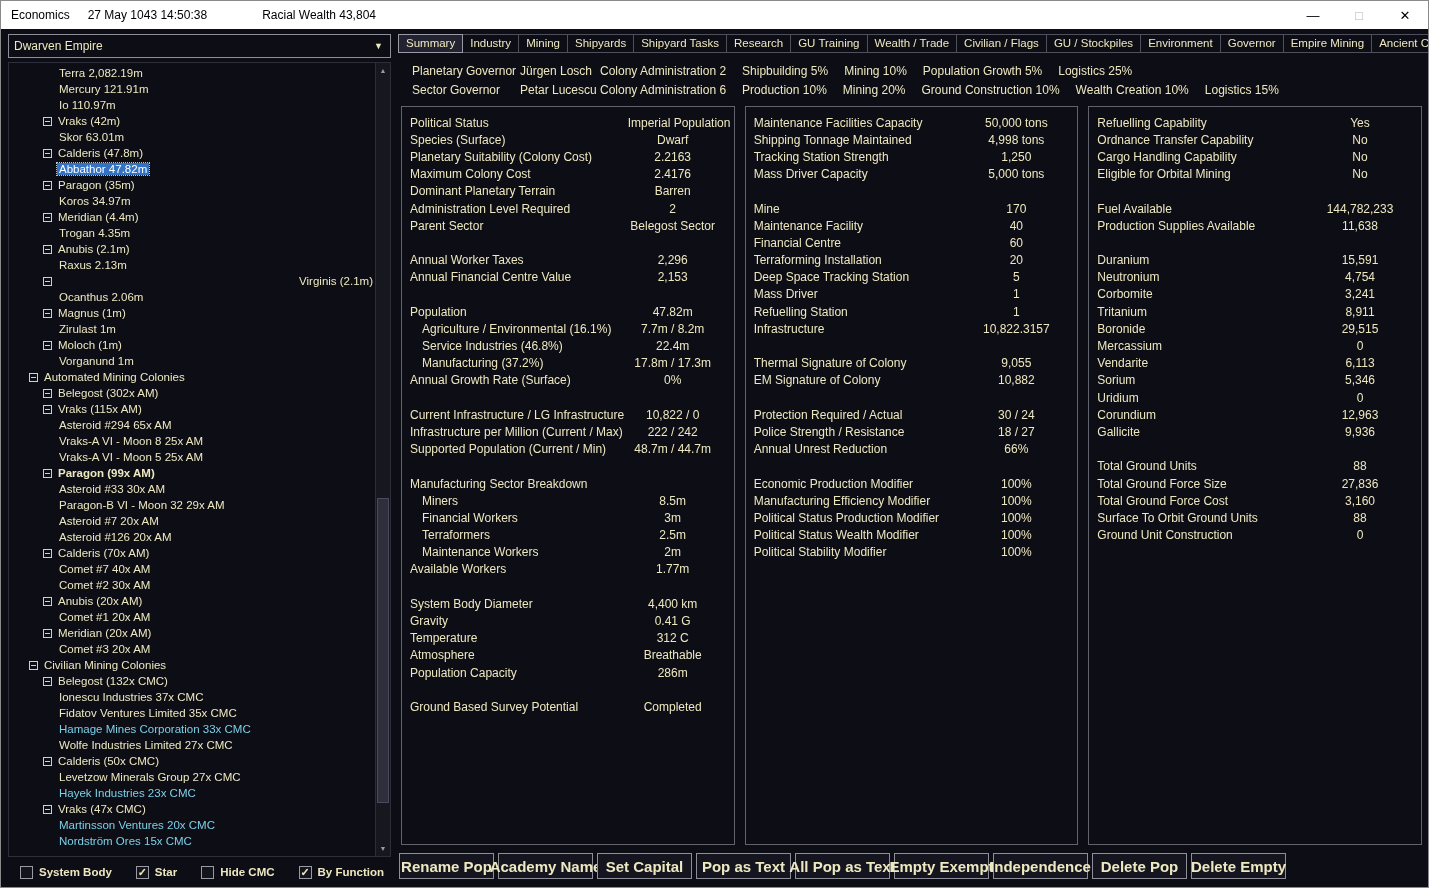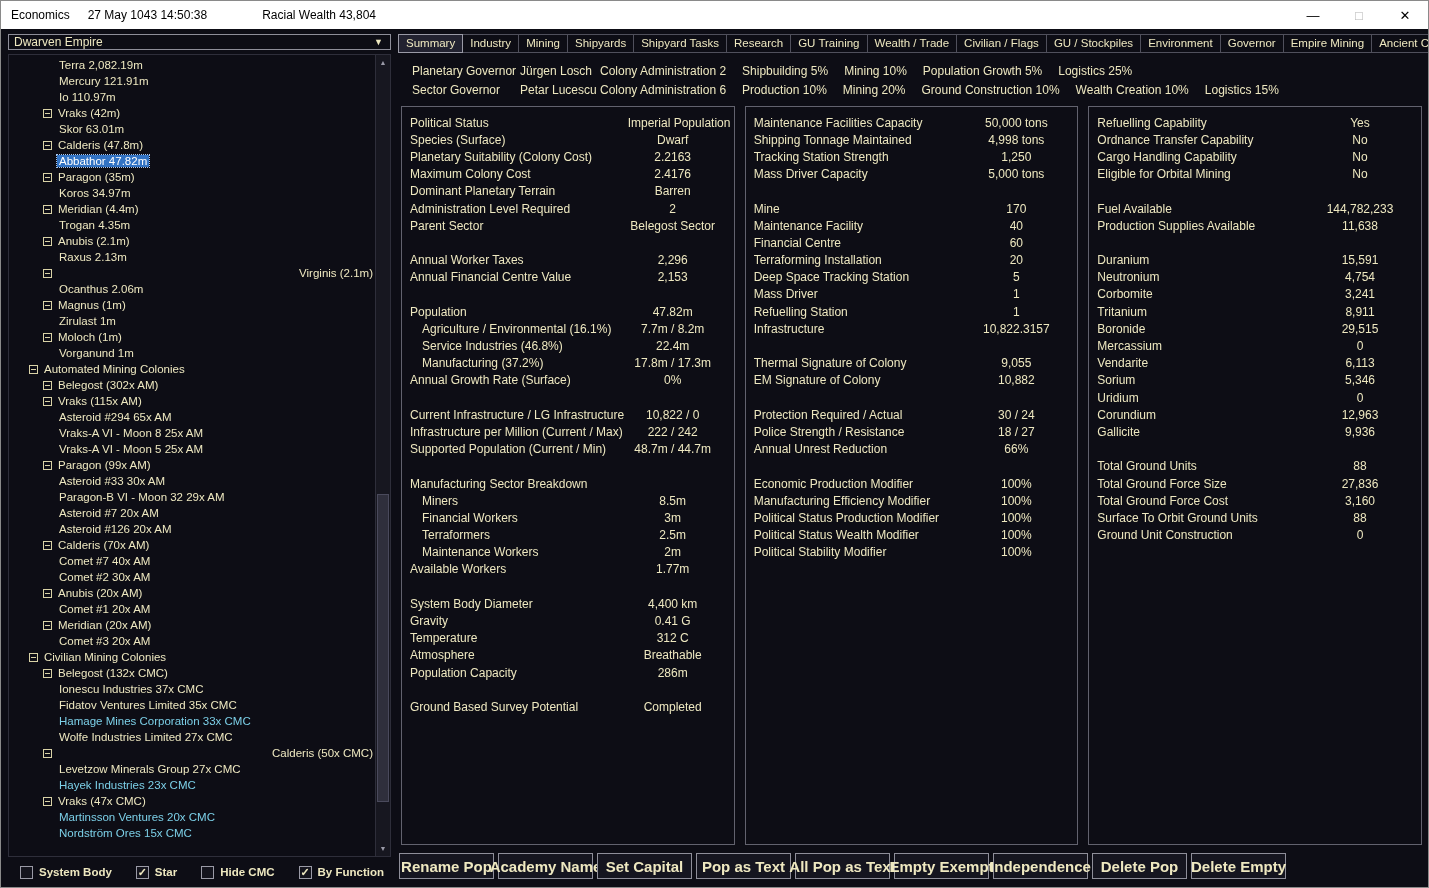--- a/index.html
+++ b/index.html
@@ -17,21 +17,21 @@
   .tb-title{margin-left:10px;}
   .tb-datetime{margin-left:18px;}
   .tb-wealth{margin-left:55px;}
   .win-controls{margin-left:auto;display:flex;height:100%;}
   .win-btn{width:46px;height:100%;display:flex;align-items:center;justify-content:center;font-size:13px;color:#000;}
   .win-btn.disabled{color:#b4b4b4;}
   
   .app{display:flex;height:calc(100% - 28px);width:100%;}
   
   .left-panel{width:394px;flex:none;display:flex;flex-direction:column;padding:5px 4px 0 7px;}
-  .combo{height:16px;border:1px solid #8e8e99;background:var(--bg,#0d0d15);display:flex;align-items:center;padding:0 5px;font-size:12px;flex:none;}
+  .combo{height:24px;border:1px solid #8e8e99;background:var(--bg,#0d0d15);display:flex;align-items:center;padding:0 5px;font-size:12px;flex:none;}
   .combo-arrow{margin-left:auto;font-size:9px;color:var(--text,#eee8c0);padding-right:2px;}
   .tree-wrap{flex:1;margin-top:4px;border:1px solid #2e2e3a;display:flex;overflow:hidden;}
   .tree{flex:1;overflow:hidden;padding-top:2px;}
   .tree-row{height:16px;display:flex;align-items:center;font-size:11.5px;white-space:nowrap;color:var(--text,#eee8c0);}
   .tree-row.cyan{color:var(--cyan,#7cd0e8);}
   .tree-box{width:9px;height:9px;border:1px solid #d9d2a6;background:var(--bg,#0d0d15);margin-right:4px;position:relative;flex:none;}
   .tree-box::after{content:'';position:absolute;left:1px;right:1px;top:3px;height:1px;background:#d9d2a6;}
   .tree-label{padding:0 2px;}
   .tree-row.selected .tree-label{background:var(--sel,#3273c4);color:#ffffff;outline:1px dotted #aac9f2;}
   .scrollbar{width:15px;flex:none;background:#171720;border-left:1px solid #2e2e3a;display:flex;flex-direction:column;}
@@ -164,21 +164,21 @@
             </div>
             <div class="tree-row" style="padding-left: 48px;">
               <span class="tree-label">Asteroid #294  65x AM</span>
             </div>
             <div class="tree-row" style="padding-left: 48px;">
               <span class="tree-label">Vraks-A VI - Moon 8  25x AM</span>
             </div>
             <div class="tree-row" style="padding-left: 48px;">
               <span class="tree-label">Vraks-A VI - Moon 5  25x AM</span>
             </div>
-            <div class="tree-row" style="padding-left: 34px;">
+            <div class="tree-row" style="padding-left: 34px; font-weight: bold;">
               <span class="tree-box"></span>
               <span class="tree-label">Paragon  (99x AM)</span>
             </div>
             <div class="tree-row" style="padding-left: 48px;">
               <span class="tree-label">Asteroid #33  30x AM</span>
             </div>
             <div class="tree-row" style="padding-left: 48px;">
               <span class="tree-label">Paragon-B VI - Moon 32  29x AM</span>
             </div>
             <div class="tree-row" style="padding-left: 48px;">
@@ -224,21 +224,21 @@
             </div>
             <div class="tree-row" style="padding-left: 48px;">
               <span class="tree-label">Fidatov Ventures Limited  35x CMC</span>
             </div>
             <div class="tree-row cyan" style="padding-left: 48px;">
               <span class="tree-label">Hamage Mines Corporation  33x CMC</span>
             </div>
             <div class="tree-row" style="padding-left: 48px;">
               <span class="tree-label">Wolfe Industries Limited  27x CMC</span>
             </div>
-            <div class="tree-row" style="padding-left: 34px; justify-content: space-between;">
+            <div class="tree-row" style="padding-left: 34px;">
               <span class="tree-box"></span>
               <span class="tree-label">Calderis  (50x CMC)</span>
             </div>
             <div class="tree-row" style="padding-left: 48px;">
               <span class="tree-label">Levetzow Minerals Group  27x CMC</span>
             </div>
             <div class="tree-row cyan" style="padding-left: 48px;">
               <span class="tree-label">Hayek Industries  23x CMC</span>
             </div>
             <div class="tree-row" style="padding-left: 34px;">

